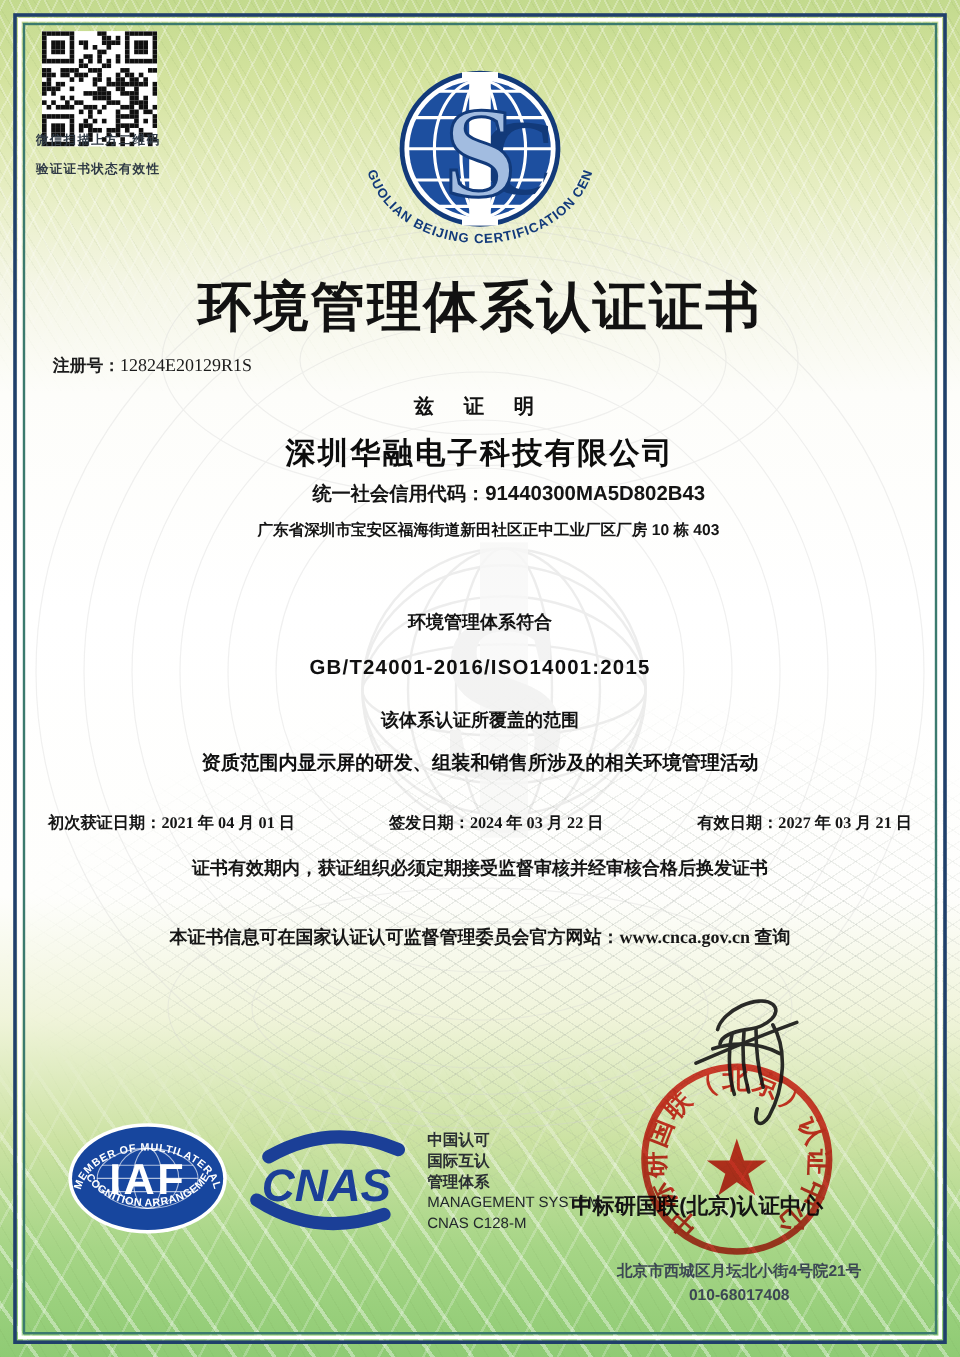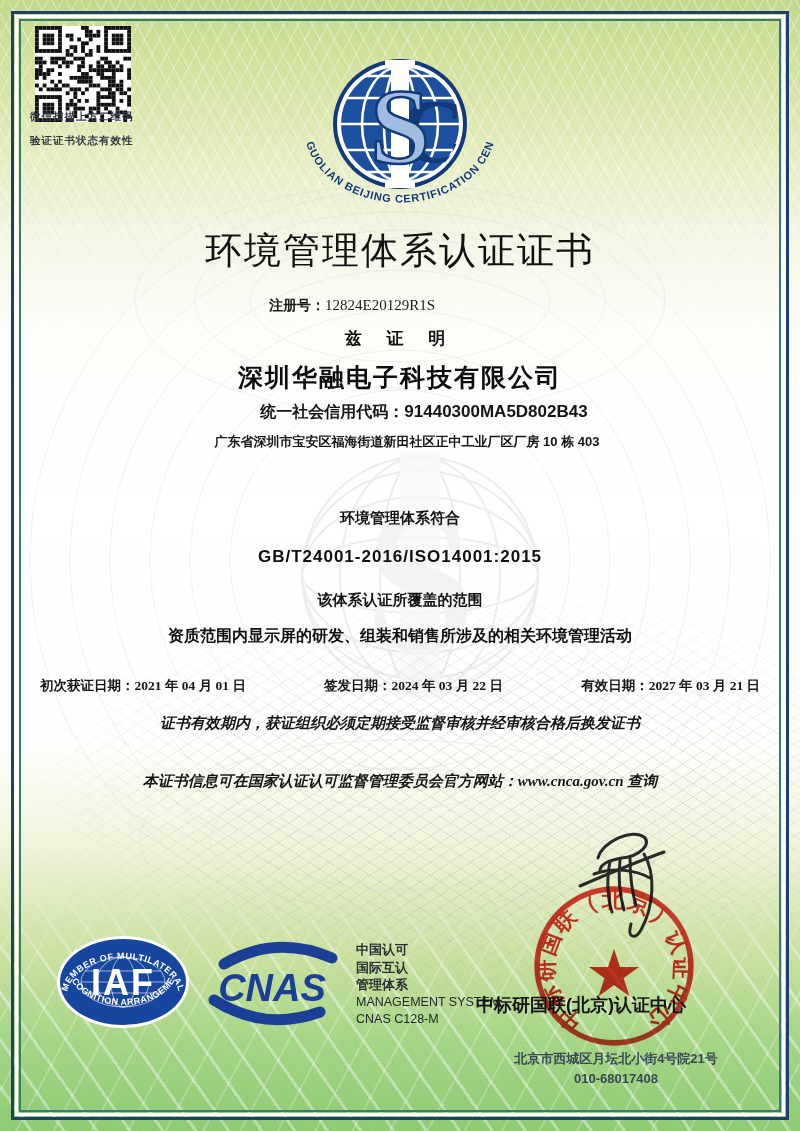--- a/index.html
+++ b/index.html
@@ -32,39 +32,39 @@
       repeating-linear-gradient(33deg, rgba(150,160,150,.20) 0 1px, transparent 1px 11px),
       repeating-linear-gradient(-33deg, rgba(150,160,150,.20) 0 1px, transparent 1px 11px);
     -webkit-mask-image:radial-gradient(ellipse 70% 60% at 60% 55%, #000 40%, transparent 85%);
             mask-image:radial-gradient(ellipse 70% 60% at 60% 55%, #000 40%, transparent 85%);}
   
   .frame-navy{position:absolute;inset:11px;border:3px solid #20406b;pointer-events:none;}
   .frame-white{position:absolute;inset:15px;border:3px solid #ffffff;pointer-events:none;}
   .frame-teal{position:absolute;inset:19px;border:2px solid #3b7a6e;pointer-events:none;}
   
   .center{left:0;right:0;text-align:center;}
-  .title{top:226px;font-size:37px;font-weight:400;color:#121212;letter-spacing:2px;}
-  .regline{top:296px;left:0;right:96px;text-align:center;color:#1c1c1c;}
+  .title{top:226px;font-size:45px;font-weight:700;color:#121212;letter-spacing:2px;}
+  .regline{top:296px;left:0;right:96px;text-align:left;color:#1c1c1c;padding-left:44px;}
   .regline .lbl{font-size:14px;font-weight:700;}
   .regline .num{font-size:15px;font-family:"Liberation Serif","DejaVu Serif",serif;}
   .certify{top:327px;font-size:17px;font-weight:700;letter-spacing:10px;color:#111;}
   .company{top:361px;font-size:25px;font-weight:800;letter-spacing:2px;color:#0d0d0d;}
   .credit{top:402px;font-size:16px;color:#141414;margin-left:48px;}
   .credit .lbl{font-weight:600;}
   .credit .code{font-weight:800;font-size:17px;}
   .addr{top:433px;font-size:13px;font-weight:700;color:#141414;padding-left:14px;}
   .std1{top:509px;font-size:15px;font-weight:700;color:#131313;}
   .std2{top:547px;font-size:17px;font-weight:800;letter-spacing:1px;color:#101010;}
   .std3{top:591px;font-size:15px;font-weight:700;color:#131313;}
   .scope{top:626px;font-size:16px;font-weight:700;color:#101010;}
   .dates{top:677px;left:0;right:0;display:flex;justify-content:space-between;
     padding:0 40px;box-sizing:border-box;font-size:13.5px;font-weight:600;
     font-family:"Liberation Serif","DejaVu Serif",serif;color:#161616;}
   .note{font-size:15px;font-weight:600;color:#161616;
-    font-family:"Liberation Serif","DejaVu Serif",serif;font-style:italic;}
+    font-family:"Liberation Serif","DejaVu Serif",serif;}
   .note0{top:714px;} .note1{top:744px;} .note2{top:772px;}
   
   .qr-box{left:35px;top:26px;width:96px;height:96px;background:#fff;}
   .qr-cap{left:30px;width:170px;font-size:10.5px;letter-spacing:1px;color:#303b46;font-weight:600;}
   .cap1{top:110px;} .cap2{top:134px;}
   
   .issuer-name{left:476px;top:993px;width:218px;
     font-size:18px;font-weight:800;color:#141414;z-index:4;}
   .stamp{left:528px;top:880px;width:172px;height:172px;z-index:5;
     mix-blend-mode:multiply;opacity:.92;}

